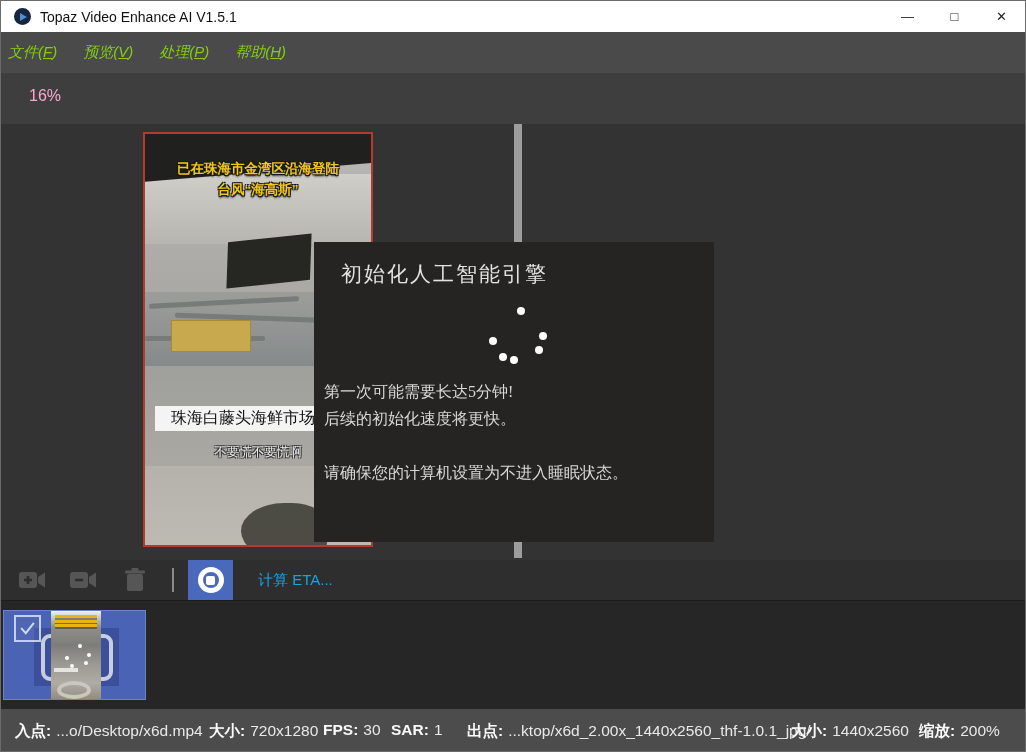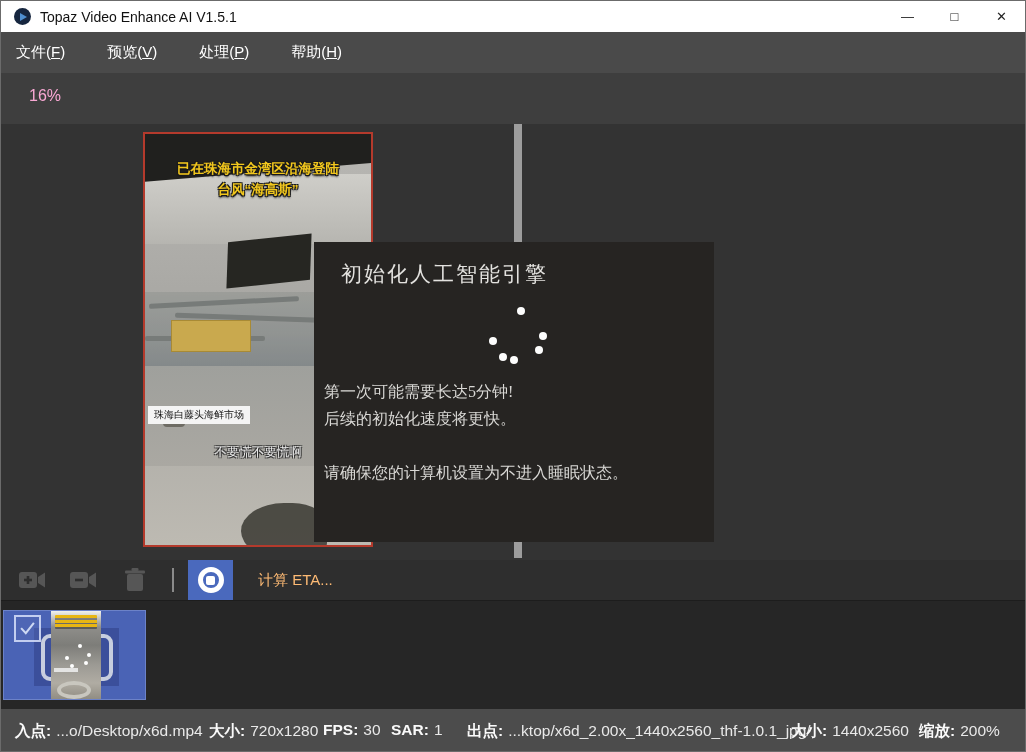--- a/index.html
+++ b/index.html
@@ -11,21 +11,21 @@
   }
   
   .titlebar { position:absolute; left:0; top:0; width:100%; height:31px; background:#ffffff; display:flex; align-items:center; }
   .app-logo { width:17px; height:17px; margin-left:13px; border-radius:50%; background:#16263f; position:relative; flex:0 0 auto; }
   .app-logo::after { content:""; position:absolute; left:6px; top:4.5px; border-left:7px solid #4f8fd0; border-top:4px solid transparent; border-bottom:4px solid transparent; }
   .title-text { margin-left:9px; font-size:14px; color:#111; }
   .win-controls { margin-left:auto; display:flex; height:100%; }
   .win-btn { width:47px; height:100%; display:flex; align-items:center; justify-content:center; font-size:13px; color:#222; cursor:default; }
   
   .menubar { position:absolute; left:0; top:31px; width:100%; height:41px; background:#4a4a4a; display:flex; align-items:center; }
-  .menu-item { color:#ffffff; font-size:15px; padding:0 14px; margin-right:14px; }
+  .menu-item { color:#84cc16; font-size:15px; padding:0 6px; margin-right:14px;font-style:italic; }
   .menu-item:first-child { margin-left:1px; }
   .menu-item .mn { text-decoration:underline; }
   
   .toolbar { position:absolute; left:0; top:72px; width:100%; height:51px; background:#3e3e3e; }
   .zoom-label { position:absolute; left:28px; top:14px; color:#f9a8d4; font-size:16px; }
   .nav-btn { position:absolute; top:86px; width:27px; height:27px; }
   .slider-handle { position:absolute; left:190px; top:84px; width:9px; height:32px; background:#606060; border-radius:4px; }
   .slider-track { position:absolute; left:197px; top:93px; width:206px; height:14px; }
   .slider-track .bar { position:absolute; left:0; width:100%; height:4.5px; background:#2fa8a3; }
   .bar.b1 { top:0; } .bar.b2 { bottom:0; }
@@ -40,38 +40,38 @@
   .pv-topband { position:absolute; left:-4px; top:-4px; width:240px; height:52px; background:#20201e; clip-path:polygon(0 0,100% 0,100% 62%,0 100%); }
   .pv-sky { position:absolute; left:0; top:40px; width:100%; height:70px; background:linear-gradient(180deg,#cfcec9,#b6b5b0); z-index:0; }
   .pv-title { position:absolute; left:0; top:24px; width:100%; text-align:center; z-index:3; color:#f2c71d; font-weight:bold; font-size:13.5px; line-height:21px;
     text-shadow:-1px -1px 0 #1a1a1a,1px -1px 0 #1a1a1a,-1px 1px 0 #1a1a1a,1px 1px 0 #1a1a1a,0 2px 2px #1a1a1a; }
   .pv-debris { position:absolute; left:82px; top:104px; width:84px; height:46px; background:#262622; transform:rotate(-6deg) skewX(-8deg); z-index:2; }
   .pv-struct { position:absolute; left:0; top:158px; width:100%; height:74px; background:linear-gradient(180deg,#9a9c98 0%,#8d9190 55%,#7e8486 100%); opacity:.85; }
   .pv-beam { position:absolute; height:5px; background:#6f7472; border-radius:2px; }
   .pv-billboard { position:absolute; left:26px; top:186px; width:80px; height:32px; background:#c9a94e; border:1px solid #a88a35; }
   .pv-flood { position:absolute; left:0; top:232px; width:100%; height:100px; background:linear-gradient(180deg,#9fa09c,#aaa8a2); }
   .pv-car { position:absolute; border-radius:4px; background:#55544e; }
-  .pv-loc { position:absolute; left:3px; top:272px; background:#f4f4f4; color:#111; font-size:10px; padding:2px 6px; z-index:3; }
+  .pv-loc { position:absolute; left:10px; top:272px; background:#f4f4f4; color:#111; font-size:16px; padding:2px 16px; z-index:3; }
   .pv-sub { position:absolute; left:0; top:310px; width:100%; text-align:center; color:#ececec; font-size:12.5px; z-index:3; text-shadow:1px 1px 0 #333,-1px -1px 0 #333,1px -1px 0 #333,-1px 1px 0 #333; }
   .pv-blob { position:absolute; left:96px; bottom:-14px; width:86px; height:56px; background:#403f39; border-radius:50% 40% 30% 50%; opacity:.9; }
   
   .dialog { position:absolute; left:313px; top:118px; width:400px; height:300px; background:#262422; z-index:10; font-family:"Liberation Serif", serif; }
   .dlg-title { position:absolute; left:27px; top:18px; font-size:21px; color:#e3e2df; letter-spacing:2px; }
   .dlg-spinner { position:absolute; left:0; top:0; width:100%; height:100%; }
   .dlg-dot { position:absolute; width:8px; height:8px; border-radius:50%; background:#fdfdfd; }
   .dlg-body { position:absolute; left:10px; top:136px; width:380px; color:#d9d8d5; font-size:16px; line-height:27px; }
   .dlg-line3 { margin-top:27px; }
   
   .procbar { position:absolute; left:0; top:559px; width:100%; height:40px; background:#2e2e2e; }
   .proc-icon { position:absolute; top:8px; }
   .proc-sep { position:absolute; left:171px; top:8px; width:2px; height:24px; background:#8a8a8a; }
   .stop-proc-btn { position:absolute; left:187px; top:0; width:45px; height:40px; background:#4a69bd; display:flex; align-items:center; justify-content:center; }
   .stop-inner { width:26px; height:26px; border-radius:50%; border:5px solid #fff; background:#4a69bd; display:flex; align-items:center; justify-content:center; }
   .stop-inner .sq { width:9px; height:9px; border-radius:2px; background:#fff; }
-  .eta-label { position:absolute; left:257px; top:11px; color:#fdba74; font-size:15px; }
+  .eta-label { position:absolute; left:257px; top:11px; color:#0ea5e9; font-size:15px; }
   
   .thumbstrip { position:absolute; left:0; top:599px; width:100%; height:109px; background:#262626; border-top:1px solid #1d1d1d; }
   .thumb { position:absolute; left:2px; top:9px; width:143px; height:90px; background:#4a63b5; border:1px solid #6c82c8; overflow:hidden; }
   .thumb-shadowrect { position:absolute; left:30px; top:17px; width:85px; height:58px; background:#3b4f9b; }
   .film-icon { position:absolute; left:37px; top:23px; width:72px; height:47px; border:4px solid rgba(225,228,235,.85); border-radius:9px; }
   .film-hole { position:absolute; width:8px; height:7px; border-radius:2px; background:#3b4f9b; }
   .mini-video { position:absolute; left:47px; top:0; width:50px; height:90px; background:linear-gradient(180deg,#f2f2ee 0%,#8f8e8a 18%,#7d7d79 38%,#9c9a94 60%,#b0aca3 80%,#8d897f 100%); }
   .mini-title { position:absolute; left:4px; top:4px; width:42px; height:14px; background:repeating-linear-gradient(180deg,#e8b614 0 3px,rgba(0,0,0,.35) 3px 4.5px); border-radius:1px; }
   .mini-dot { position:absolute; width:4px; height:4px; border-radius:50%; background:#fff; }
   .mini-sub { position:absolute; left:3px; top:57px; width:24px; height:4px; background:#f0f0f0; opacity:.85; }

